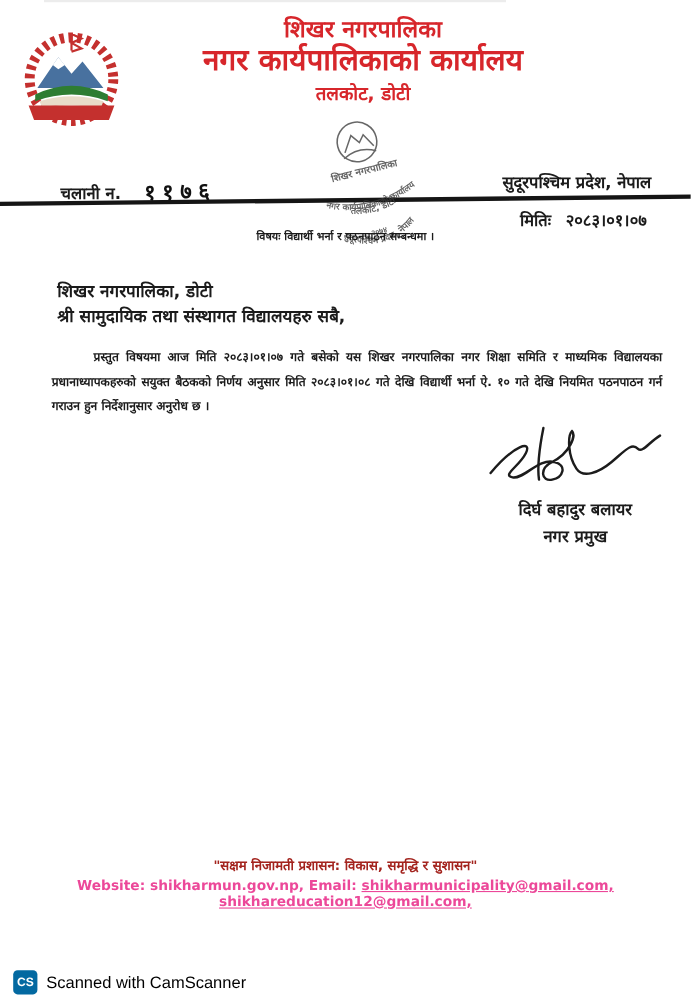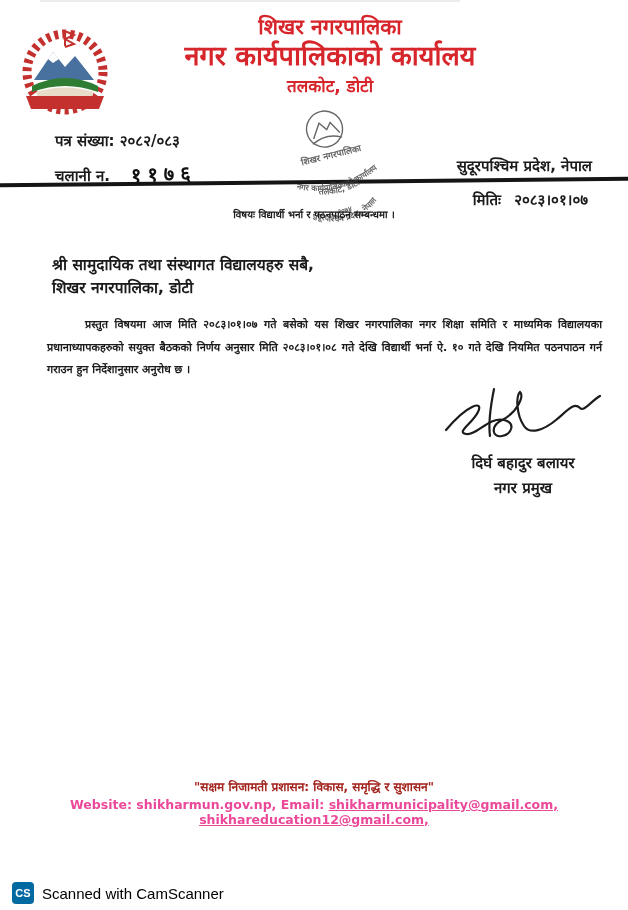--- a/index.html
+++ b/index.html
@@ -69,21 +69,20 @@
     <path d="M12,70 L90,70 L85,83 L17,83 Z" fill="#c4302e"></path>
     <path d="M51,4 L51,20 M51,5 L60,9 L51,13 L60,18 L51,21" stroke="#c4302e" stroke-width="2" fill="none"></path>
   </svg>
 
   <div class="head-block">
     <div class="head-1">शिखर नगरपालिका</div>
     <div class="head-2">नगर कार्यपालिकाको कार्यालय</div>
     <div class="head-3">तलकोट, डोटी</div>
   </div>
 
-  <div class="meta-left">पत्र संख्या: २०८२/०८३</div>
   <div class="meta-row2">
     <span>चलानी न.</span>
     <span class="handwritten">११७६</span>
   </div>
 
   <div class="rule"></div>
 
   <div class="province">सुदूरपश्चिम प्रदेश, नेपाल</div>
   <div class="date-line">
     <span>मितिः</span>
@@ -108,22 +107,22 @@
         <text font-size="8.5"><textPath href="#sArc3" startOffset="50%">तलकोट, डोटी</textPath></text>
         <text font-size="8"><textPath href="#sArc4" startOffset="50%">सुदूरपश्चिम प्रदेश, नेपाल</textPath></text>
         <text x="65" y="116" font-size="7">२०७४</text>
       </g>
     </g>
   </svg>
 
   <div class="subject">विषयः विद्यार्थी भर्ना र पठनपाठन सम्बन्धमा ।</div>
 
   <div class="recipient">
+    <div>शिखर नगरपालिका, डोटी</div>
     <div>श्री सामुदायिक तथा संस्थागत विद्यालयहरु सबै,</div>
-    <div>शिखर नगरपालिका, डोटी</div>
   </div>
 
   <div class="body-par">प्रस्तुत विषयमा आज मिति २०८३।०१।०७ गते बसेको यस शिखर नगरपालिका नगर शिक्षा समिति र माध्यमिक विद्यालयका प्रधानाध्यापकहरुको सयुक्त बैठकको निर्णय अनुसार मिति २०८३।०१।०८ गते देखि विद्यार्थी भर्ना ऐ. १० गते देखि नियमित पठनपाठन गर्न गराउन हुन निर्देशानुसार अनुरोध छ ।</div>
 
   <div class="sig-block">
     <svg width="182" height="62" viewBox="0 0 182 62">
       <path d="M14,44 C36,18 52,14 46,26 C40,38 24,46 34,48 C44,50 58,30 72,34 C84,37 80,48 70,50 C60,52 58,40 70,34 C86,26 92,10 88,6 C84,10 84,28 92,40 C98,49 112,44 124,34 C136,24 142,16 148,22 C152,26 158,16 168,10" fill="none" stroke="#1c1c1c" stroke-width="2.2" stroke-linecap="round"></path>
       <path d="M62,3 C59,18 56,36 58,50" fill="none" stroke="#1c1c1c" stroke-width="2.2" stroke-linecap="round"></path>
     </svg>
     <div class="sig-name">दिर्घ बहादुर बलायर</div>

